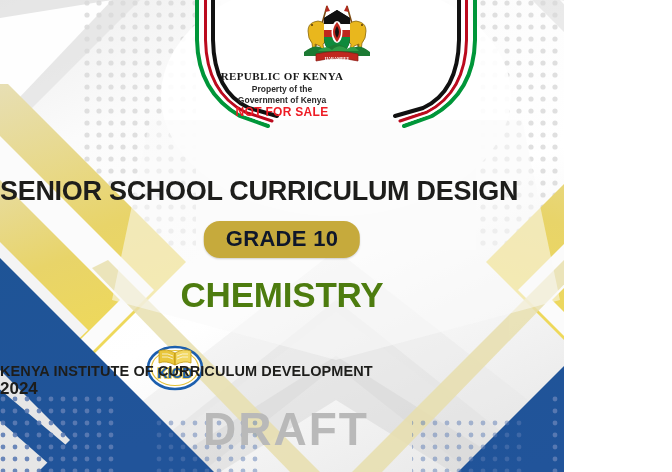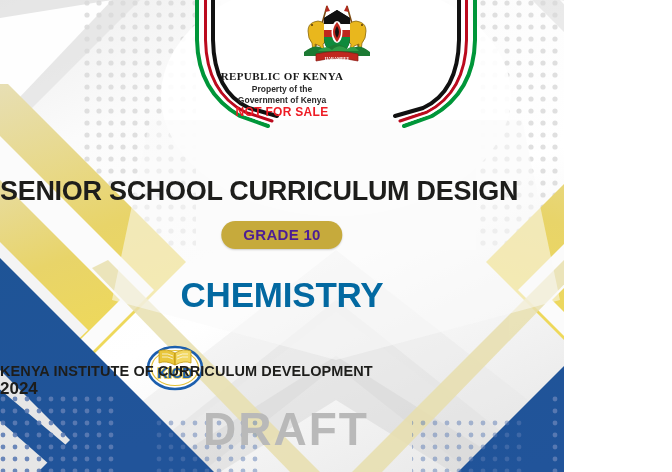--- a/index.html
+++ b/index.html
@@ -31,26 +31,26 @@
   #main-title{
     position:absolute;top:176px;left:0;right:0;
     font-size:27px;font-weight:bold;letter-spacing:-0.3px;color:#1d1d1b;
     white-space:nowrap;
   }
   #grade-badge{
     position:absolute;top:221px;left:50%;transform:translateX(-50%);
     background:#c6aa3c;
     border-radius:16px;
     padding:5px 22px 6px 22px;
-    color:#4c1d95;font-size:15px;font-weight:bold;letter-spacing:.3px;
+    color:#0f172a;font-size:22px;font-weight:bold;letter-spacing:.3px;
     box-shadow:0 1px 2px rgba(0,0,0,.18);
   }
   #subject{
     position:absolute;top:275px;left:0;right:0;text-align:center;
-    font-size:35px;font-weight:bold;color:#0369a1;letter-spacing:-.2px;
+    font-size:35px;font-weight:bold;color:#4d7c0f;letter-spacing:-.2px;
   }
 
   #kicd-line{
     position:absolute;top:363px;left:0;right:0;
     font-size:14.5px;font-weight:bold;color:#1d1d1b;letter-spacing:.1px;
   }
   #year{
     position:absolute;top:379px;left:0;right:0;
     font-size:17px;font-weight:bold;color:#1d1d1b;
   }

